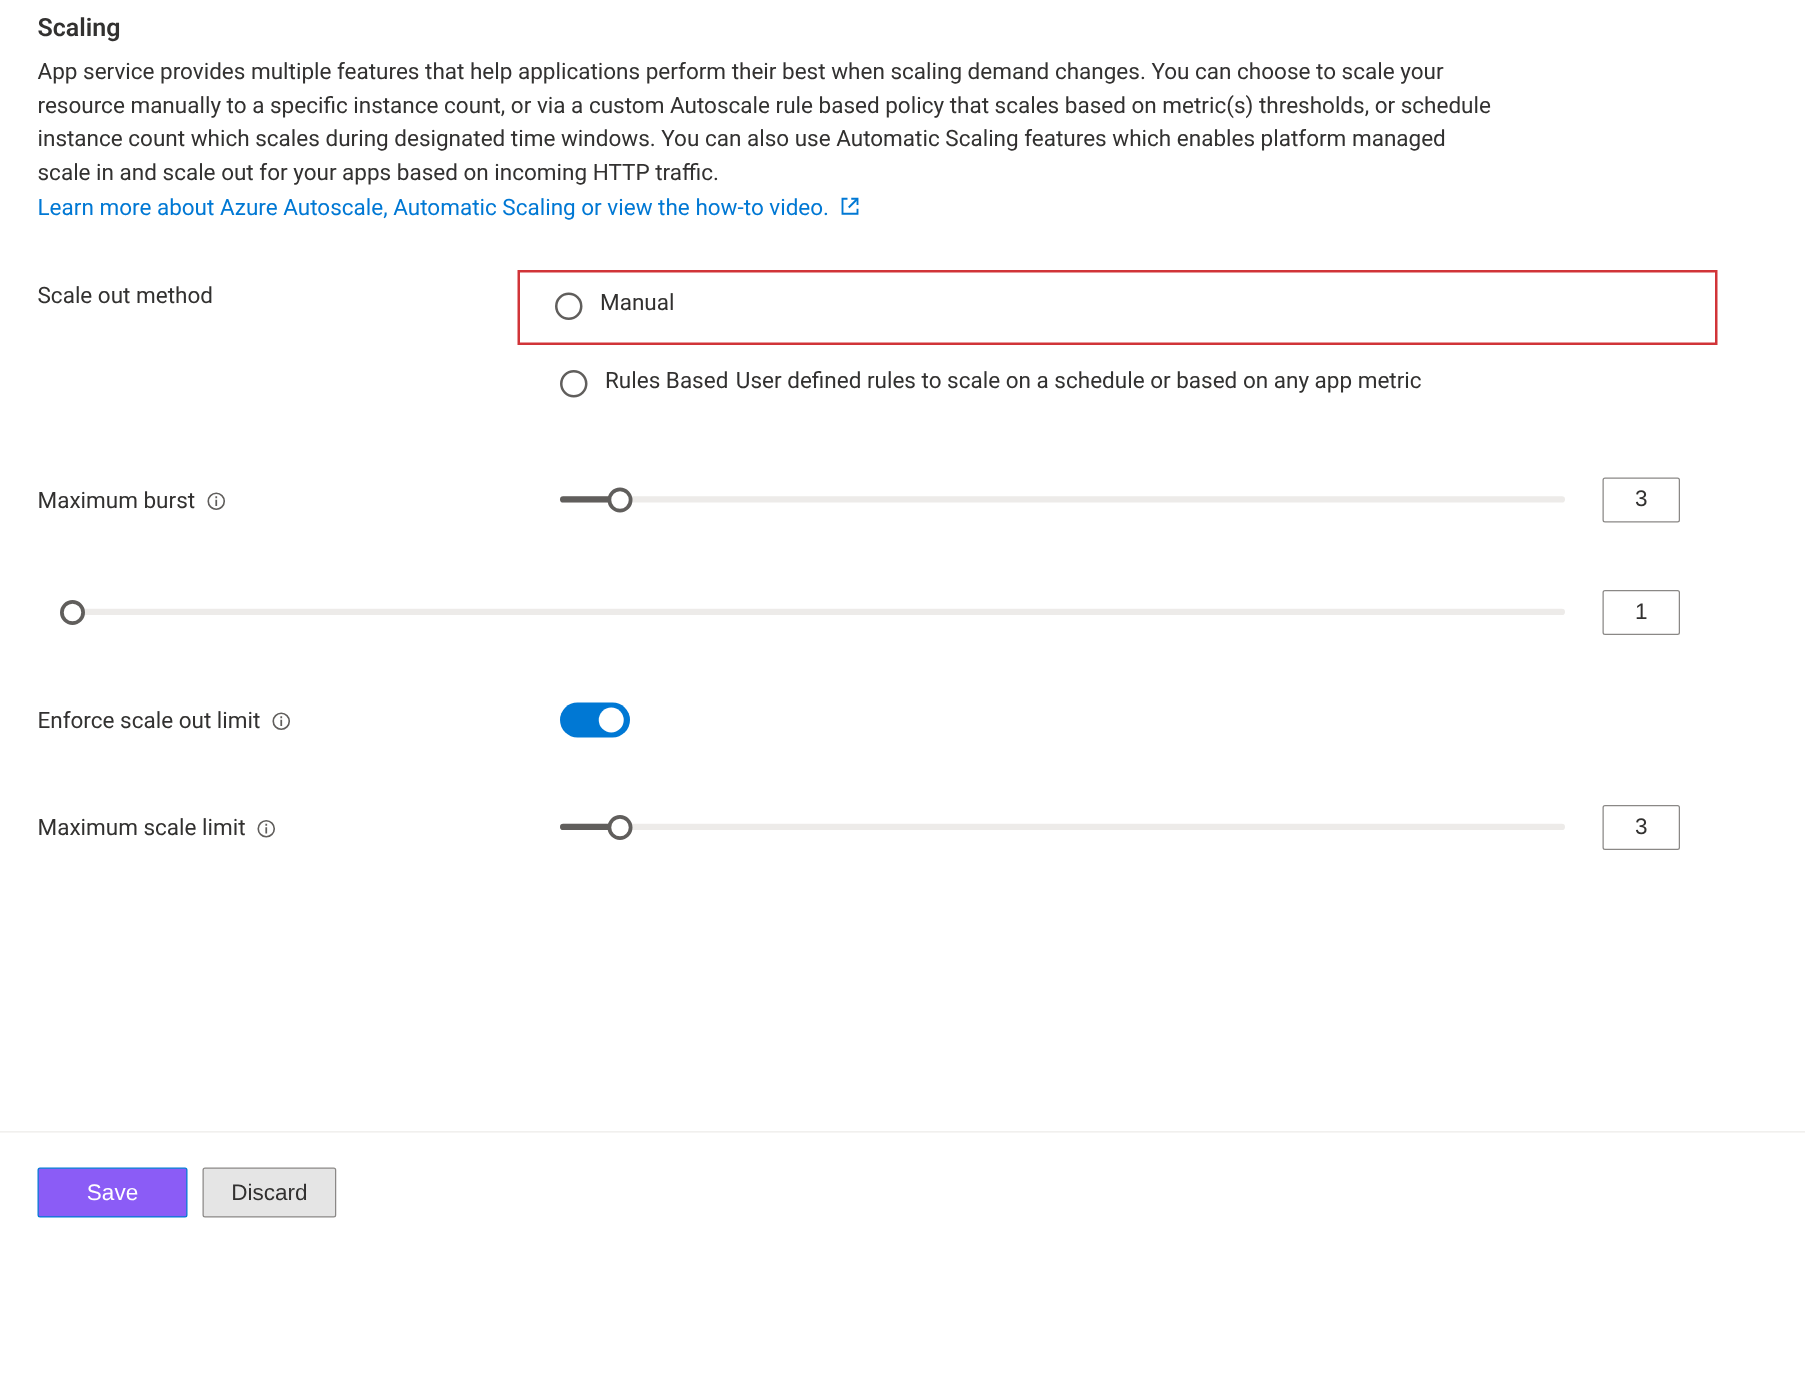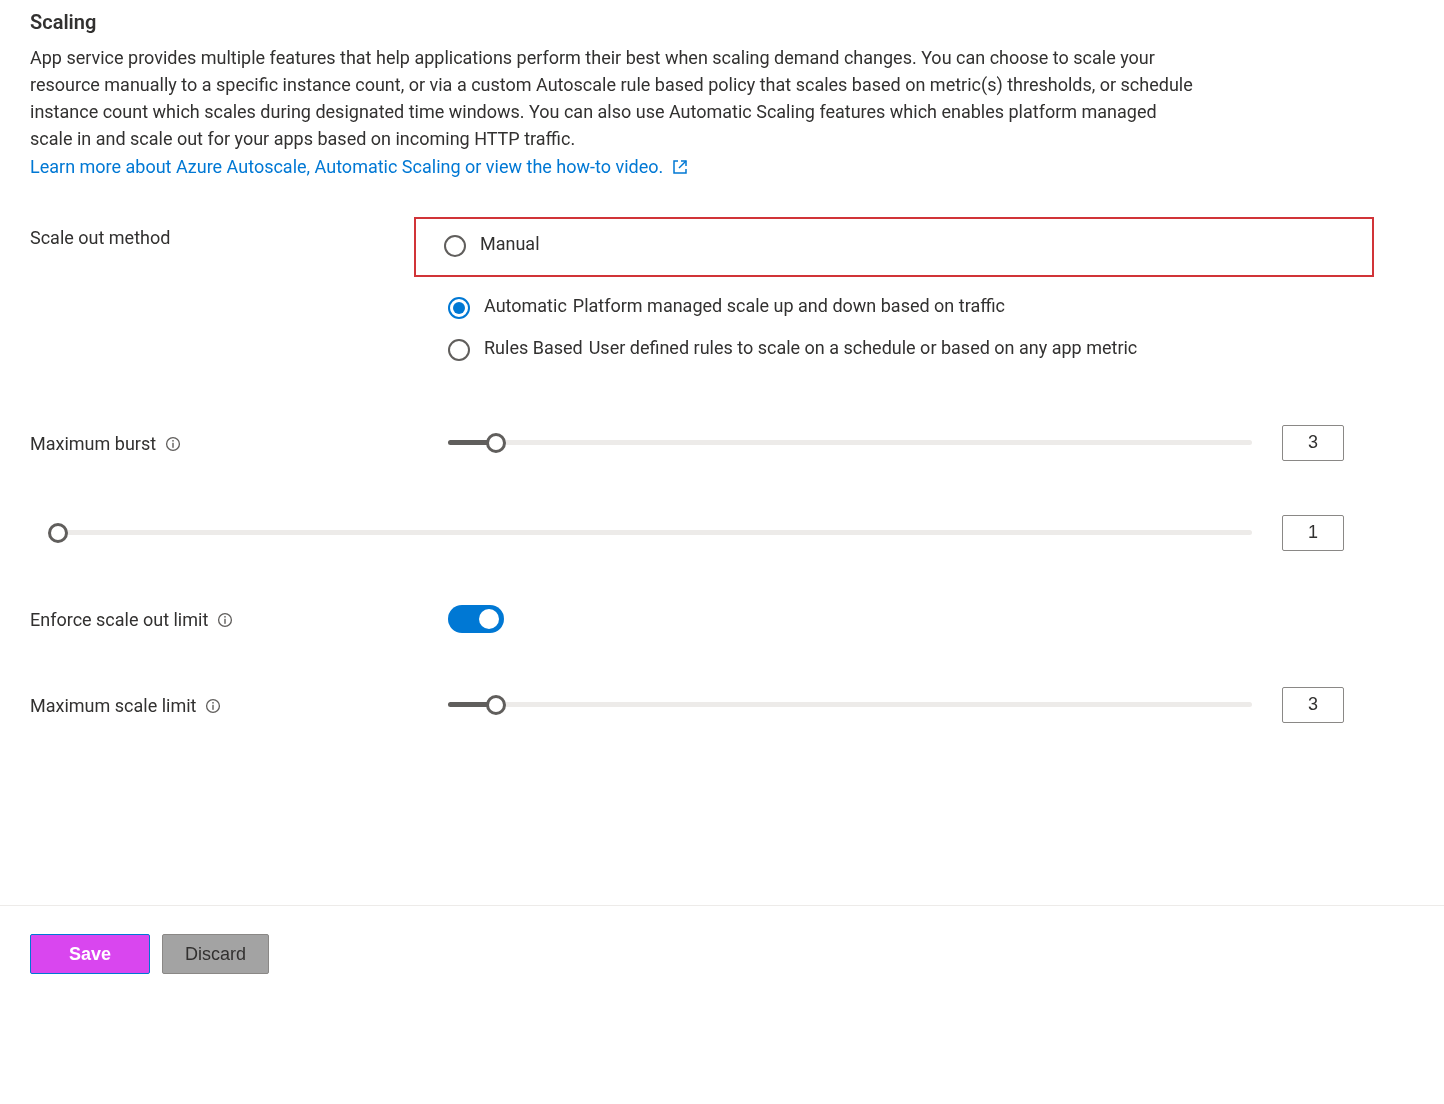--- a/index.html
+++ b/index.html
@@ -211,28 +211,28 @@
   .btn {
     height: 40px;
     padding: 0 22px;
     font-size: 18px;
     border-radius: 2px;
     cursor: pointer;
     display: inline-flex;
     align-items: center;
     justify-content: center;
     border: 1px solid #8a8886;
-    background: #a3a3a3;
+    background: #e5e5e5;
     color: #323130;
   }
   .btn.primary {
-    background: #d946ef;
+    background: #8b5cf6;
     border-color: #0078d4;
     color: #fff;
-    font-weight:700;
+    font-weight:400;
     min-width: 120px;
   }
 </style>
 </head>
 <body>
 
 <div class="page">
 
   <div class="heading">Scaling</div>
 
@@ -259,27 +259,20 @@
         <div class="radio-group">
           <div class="highlight-box">
             <div class="radio-option highlighted">
               <div class="radio-circle"></div>
               <div class="radio-texts">
                 <div class="radio-title">Manual</div>
               </div>
             </div>
           </div>
 
-          <div class="radio-option">
-            <div class="radio-circle selected"></div>
-            <div class="radio-texts">
-              <div class="radio-title">Automatic</div>
-              <div class="radio-desc">Platform managed scale up and down based on traffic</div>
-            </div>
-          </div>
 
           <div class="radio-option">
             <div class="radio-circle"></div>
             <div class="radio-texts">
               <div class="radio-title">Rules Based</div>
               <div class="radio-desc">User defined rules to scale on a schedule or based on any app metric</div>
             </div>
           </div>
         </div>
       </div>

